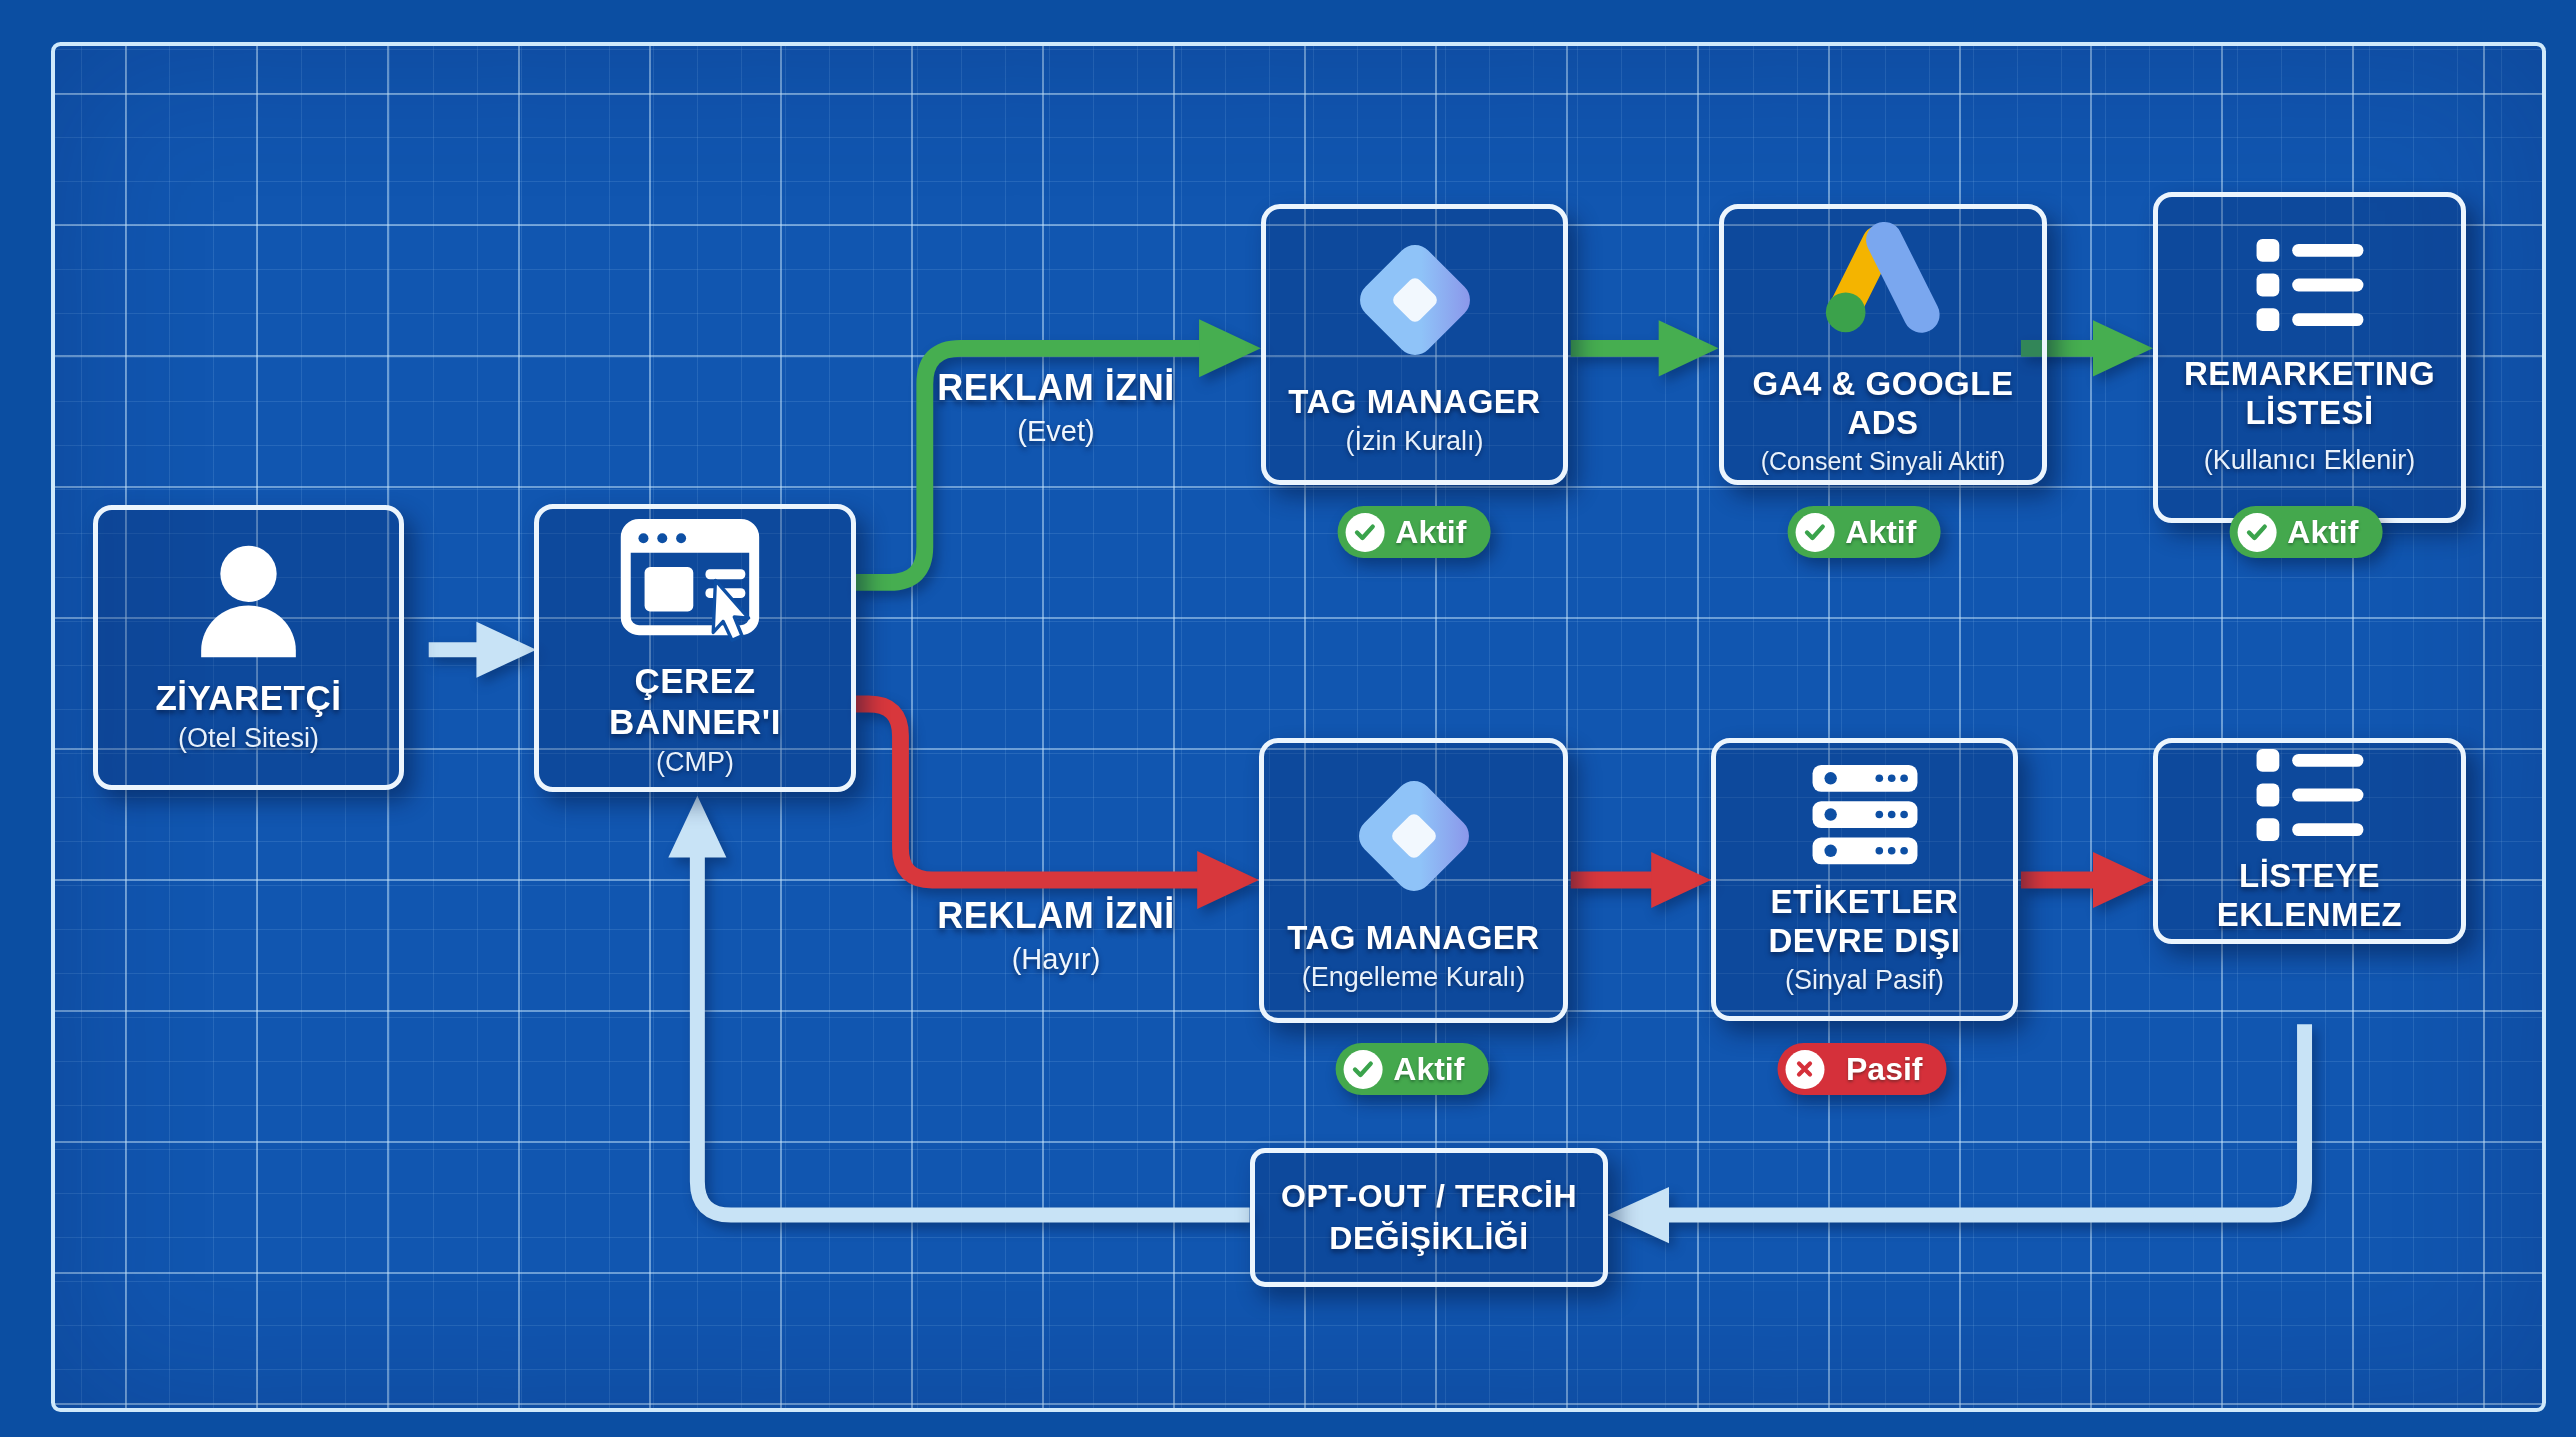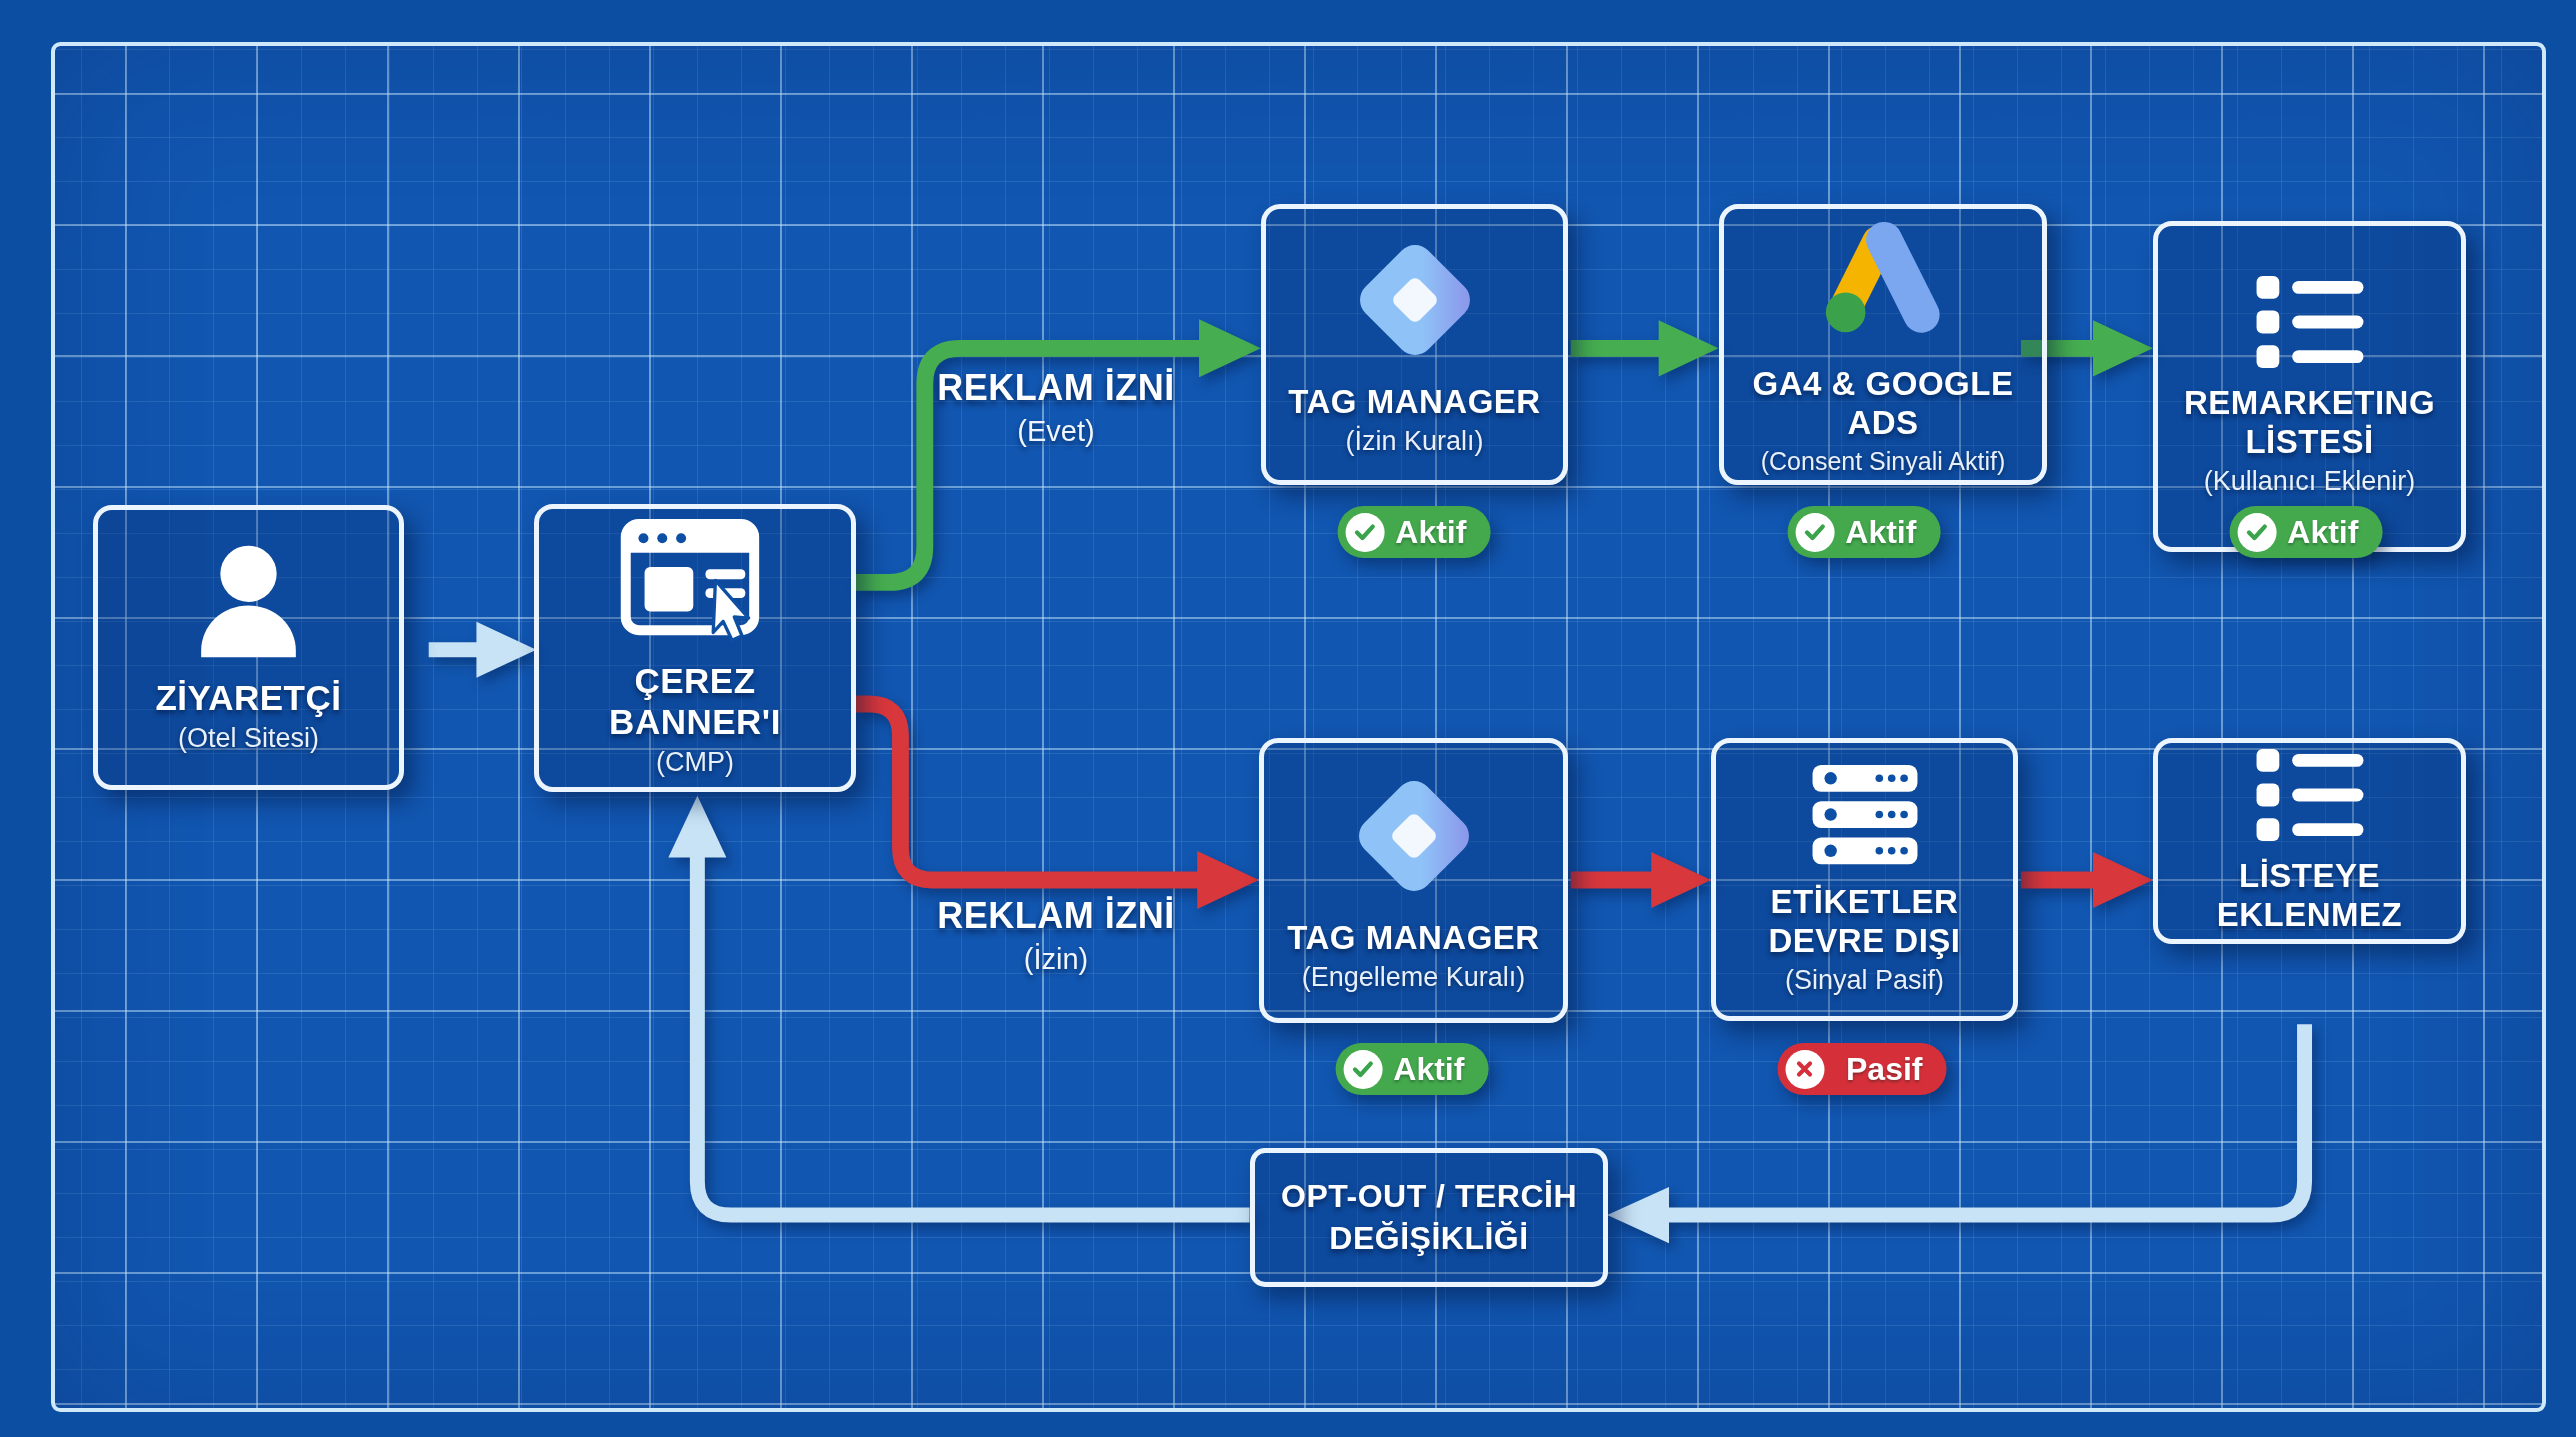--- a/index.html
+++ b/index.html
@@ -50,21 +50,21 @@
   .subtitle{
     font-size:27px;line-height:1.25;color:#E8F1FB;margin-top:3.7px;
     text-shadow:0 1.9px 4.7px rgba(1,18,55,.55);
   }
   #n-visitor{left:93px;top:505px;width:311px;height:285px;}
   #n-cmp{left:534px;top:504px;width:322px;height:288px;}
   #n-visitor .title,#n-cmp .title{font-size:35px;}
   #n-tm1{left:1261px;top:204px;width:307px;height:281px;}
   #n-ga4{left:1719px;top:204px;width:328px;height:281px;}
   #n-ga4 .subtitle{font-size:25px;}
-  #n-rem{left:2153px;top:221px;width:313px;height:331px;}
+  #n-rem{left:2153px;top:192px;width:313px;height:331px;gap:8px;}
   #n-tm2{left:1259px;top:738px;width:309px;height:285px;}
   #n-off{left:1711px;top:738px;width:307px;height:283px;}
   #n-nolist{left:2153px;top:738px;width:313px;height:206px;}
   #n-optout{left:1250px;top:1148px;width:358px;height:139px;border-radius:15px;}
   #n-optout .title{font-size:32px;line-height:1.3;}
 
   
   .edge-label{
     position:absolute;width:290px;text-align:center;color:#fff;
   }
@@ -285,21 +285,21 @@
   <div class="node" id="n-optout">
     <div class="title">OPT-OUT / TERCİH DEĞİŞİKLİĞİ</div>
   </div>
 
   <div class="edge-label" id="lbl-yes">
     <div class="t">REKLAM İZNİ</div>
     <div class="s">(Evet)</div>
   </div>
   <div class="edge-label" id="lbl-no">
     <div class="t">REKLAM İZNİ</div>
-    <div class="s">(İzin)</div>
+    <div class="s">(Hayır)</div>
   </div>
 
   <div class="badge green" id="b-tm1">
     <span class="dot">
       <svg width="26" height="26" viewBox="0 0 24 24">
           <path d="M5 12.5 l5 5 L19.5 7" fill="none" stroke="#3AA34C" stroke-width="4" stroke-linecap="round" stroke-linejoin="round"></path>
         </svg>
     </span>
     <span>Aktif</span>
   </div>

